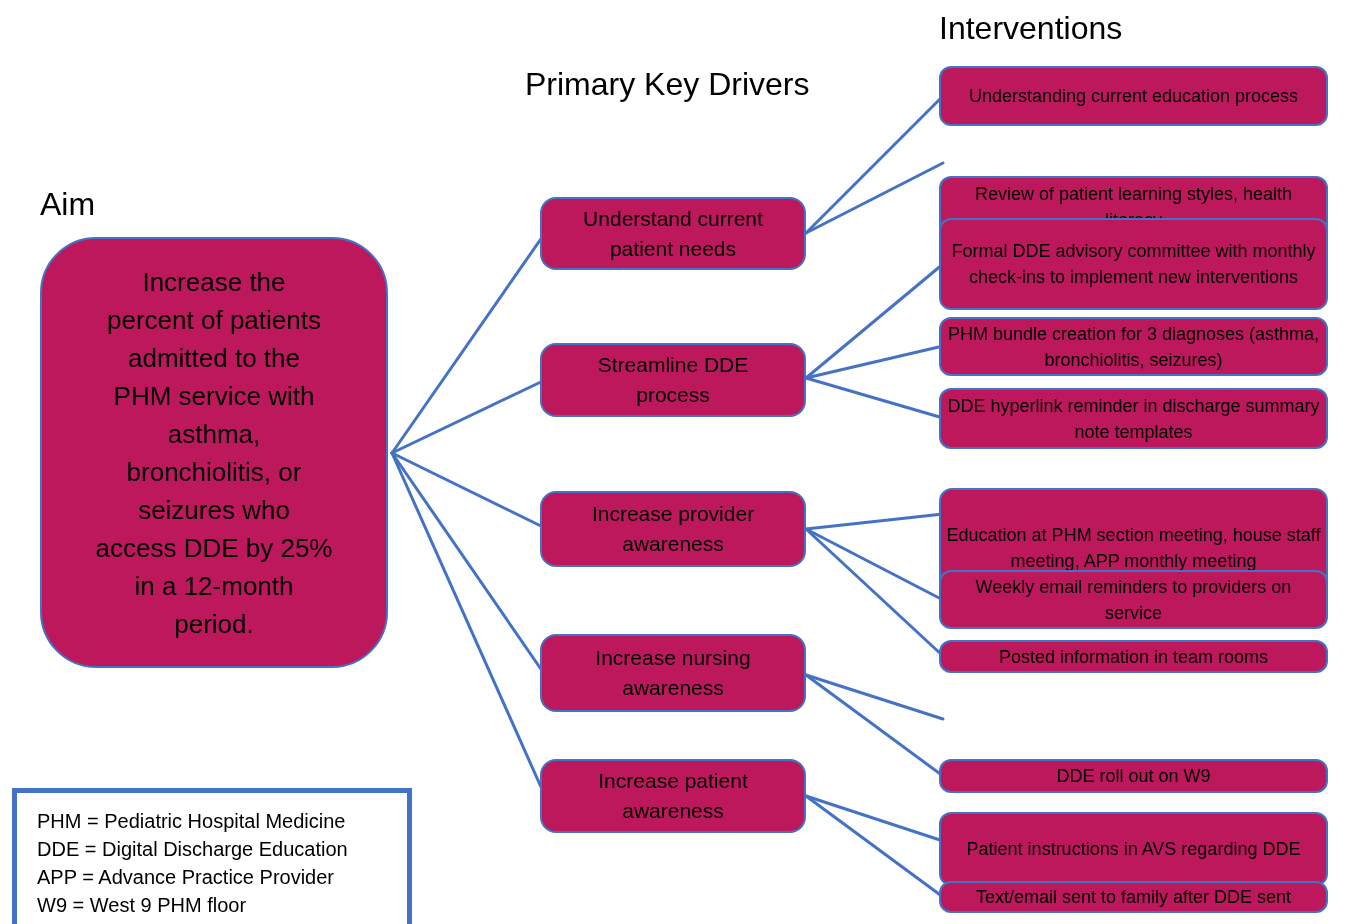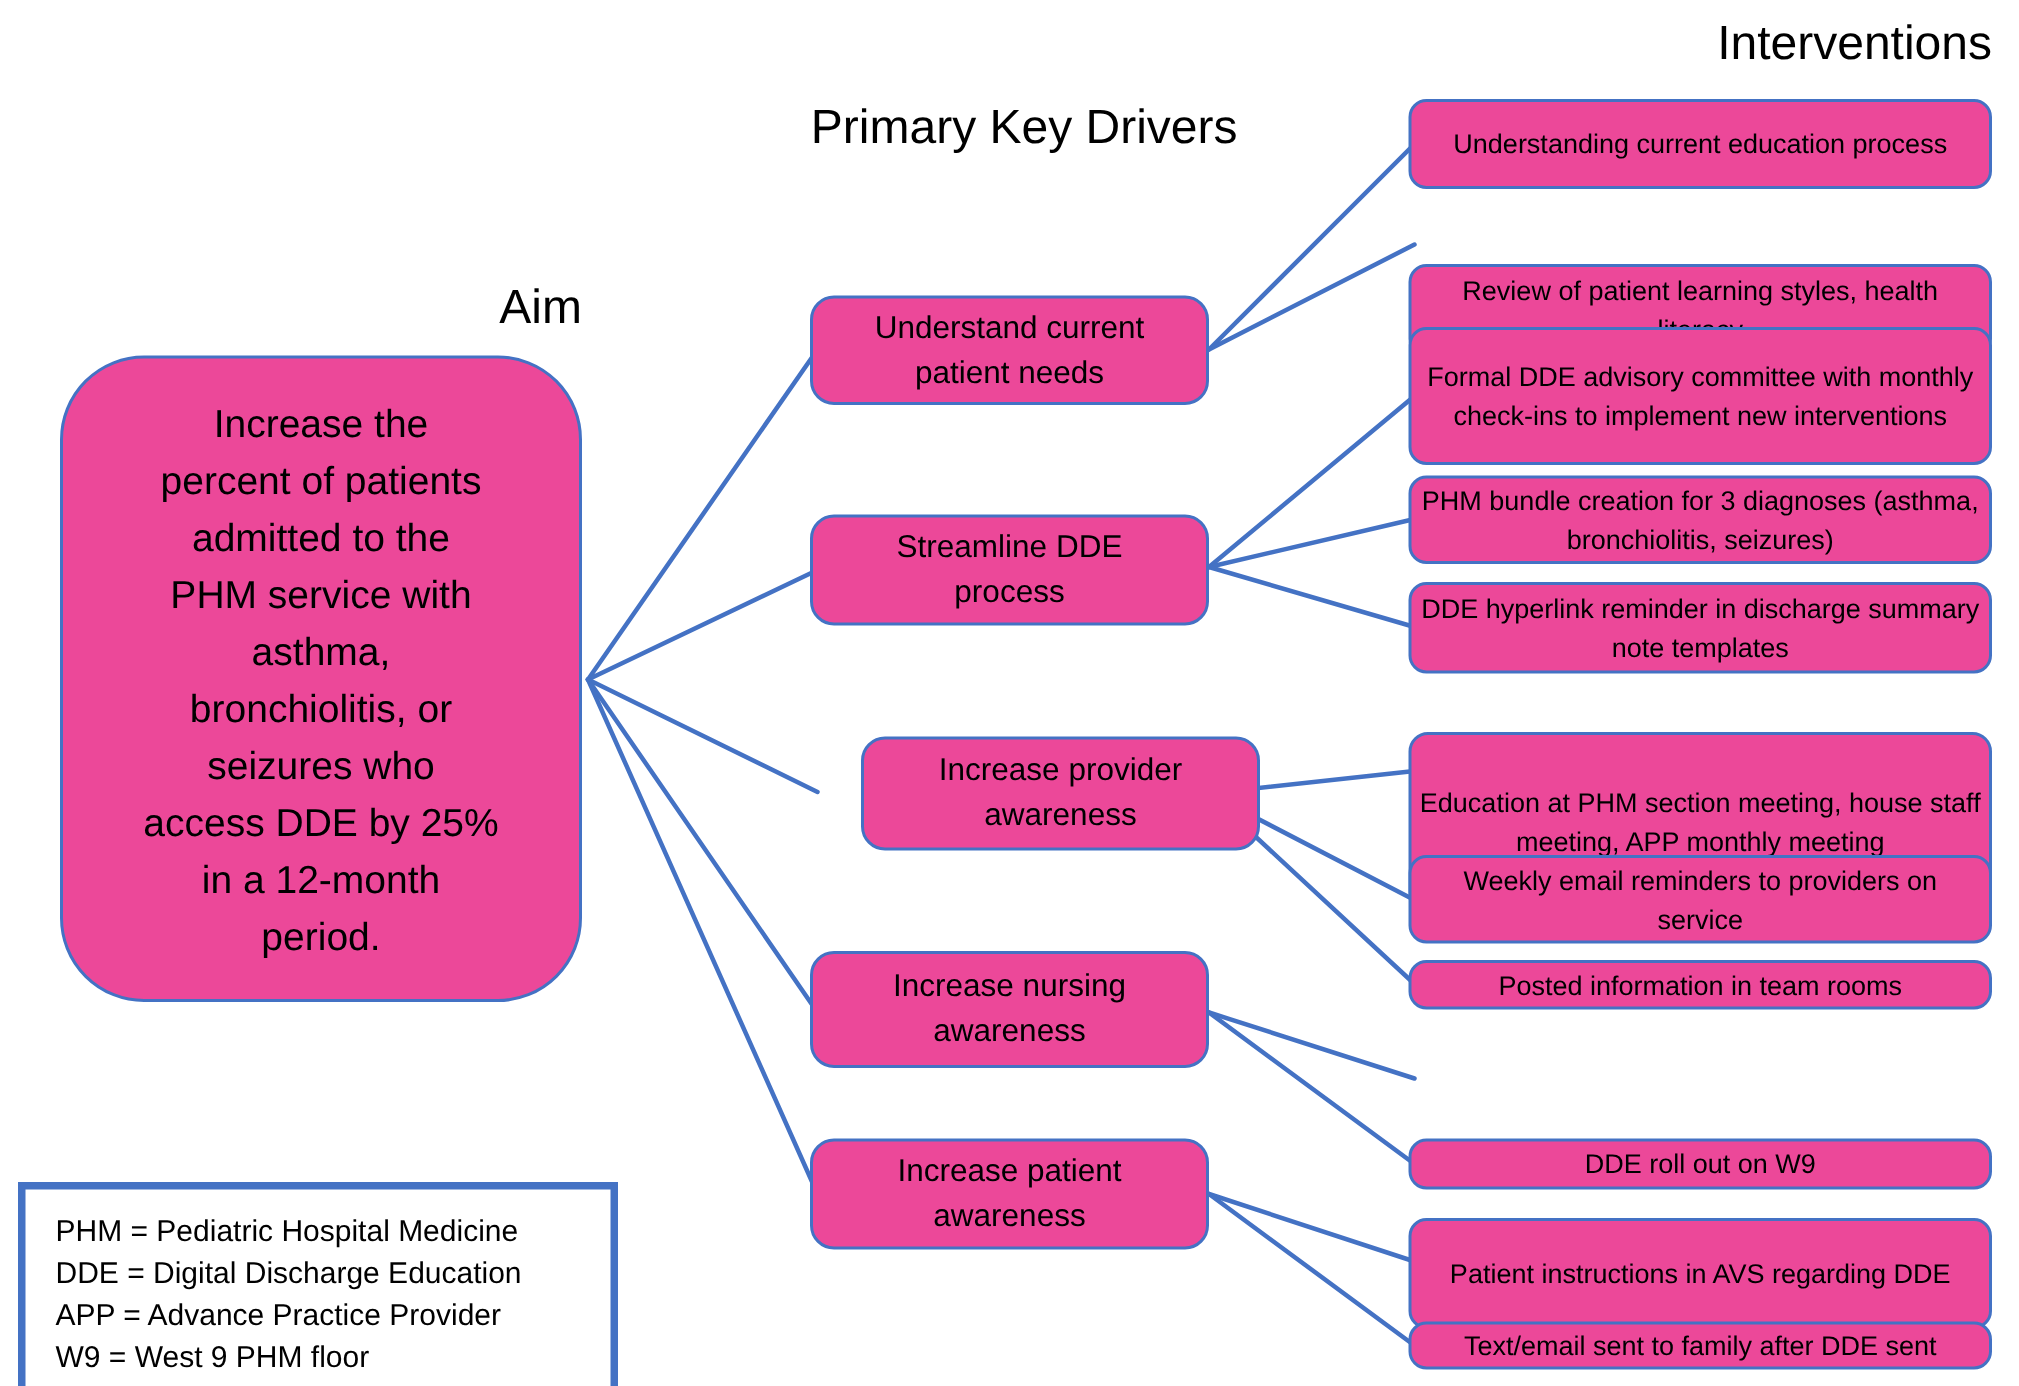--- a/index.html
+++ b/index.html
@@ -22,29 +22,29 @@
     left: 0;
     pointer-events: none;
   }
   #connector-layer line {
     stroke: #4472c4;
     stroke-width: 3;
     stroke-linecap: round;
   }
   .col-title {
     position: absolute;
-    text-align: right;
+    text-align: left;
     font-size: 32px;
     line-height: 44px;
     color: #000000;
   }
   .node {
     position: absolute;
     box-sizing: border-box;
-    background: #ec4899;
+    background: #be185d;
     border: 2px solid #4472c4;
     display: flex;
     align-items: center;
     justify-content: center;
     text-align: center;
   }
   .aim-box {
     left: 40px;
     top: 237px;
     width: 348px;
@@ -131,21 +131,21 @@
 PHM service with
 asthma,
 bronchiolitis, or
 seizures who
 access DDE by 25%
 in a 12-month
 period.</div>
 
   <div class="node driver-box" style="top:197px; height:73px;">Understand current patient needs</div>
   <div class="node driver-box" style="top:343px; height:74px;">Streamline DDE process</div>
-  <div class="node driver-box" style="top:491px; height:76px;margin-left:34px;">Increase provider awareness</div>
+  <div class="node driver-box" style="top:491px; height:76px;">Increase provider awareness</div>
   <div class="node driver-box" style="top:634px; height:78px;">Increase nursing awareness</div>
   <div class="node driver-box" style="top:759px; height:74px;">Increase patient awareness</div>
 
   <div class="node intervention-box" style="top:66px; height:60px;">Understanding current education process</div>
   <div class="node intervention-box" style="top:132px; height:62px;margin-top:44px;">Review of patient learning styles, health literacy</div>
   <div class="node intervention-box" style="top:218px; height:92px;">Formal DDE advisory committee with monthly check-ins to implement new interventions</div>
   <div class="node intervention-box" style="top:317px; height:59px;">PHM bundle creation for 3 diagnoses (asthma, bronchiolitis, seizures)</div>
   <div class="node intervention-box" style="top:388px; height:61px;">DDE hyperlink reminder in discharge summary note templates</div>
   <div class="node intervention-box" style="top:488px; height:120px;border-radius:13px;">Education at PHM section meeting, house staff meeting, APP monthly meeting</div>
   <div class="node intervention-box" style="top:570px; height:59px;">Weekly email reminders to providers on service</div>

